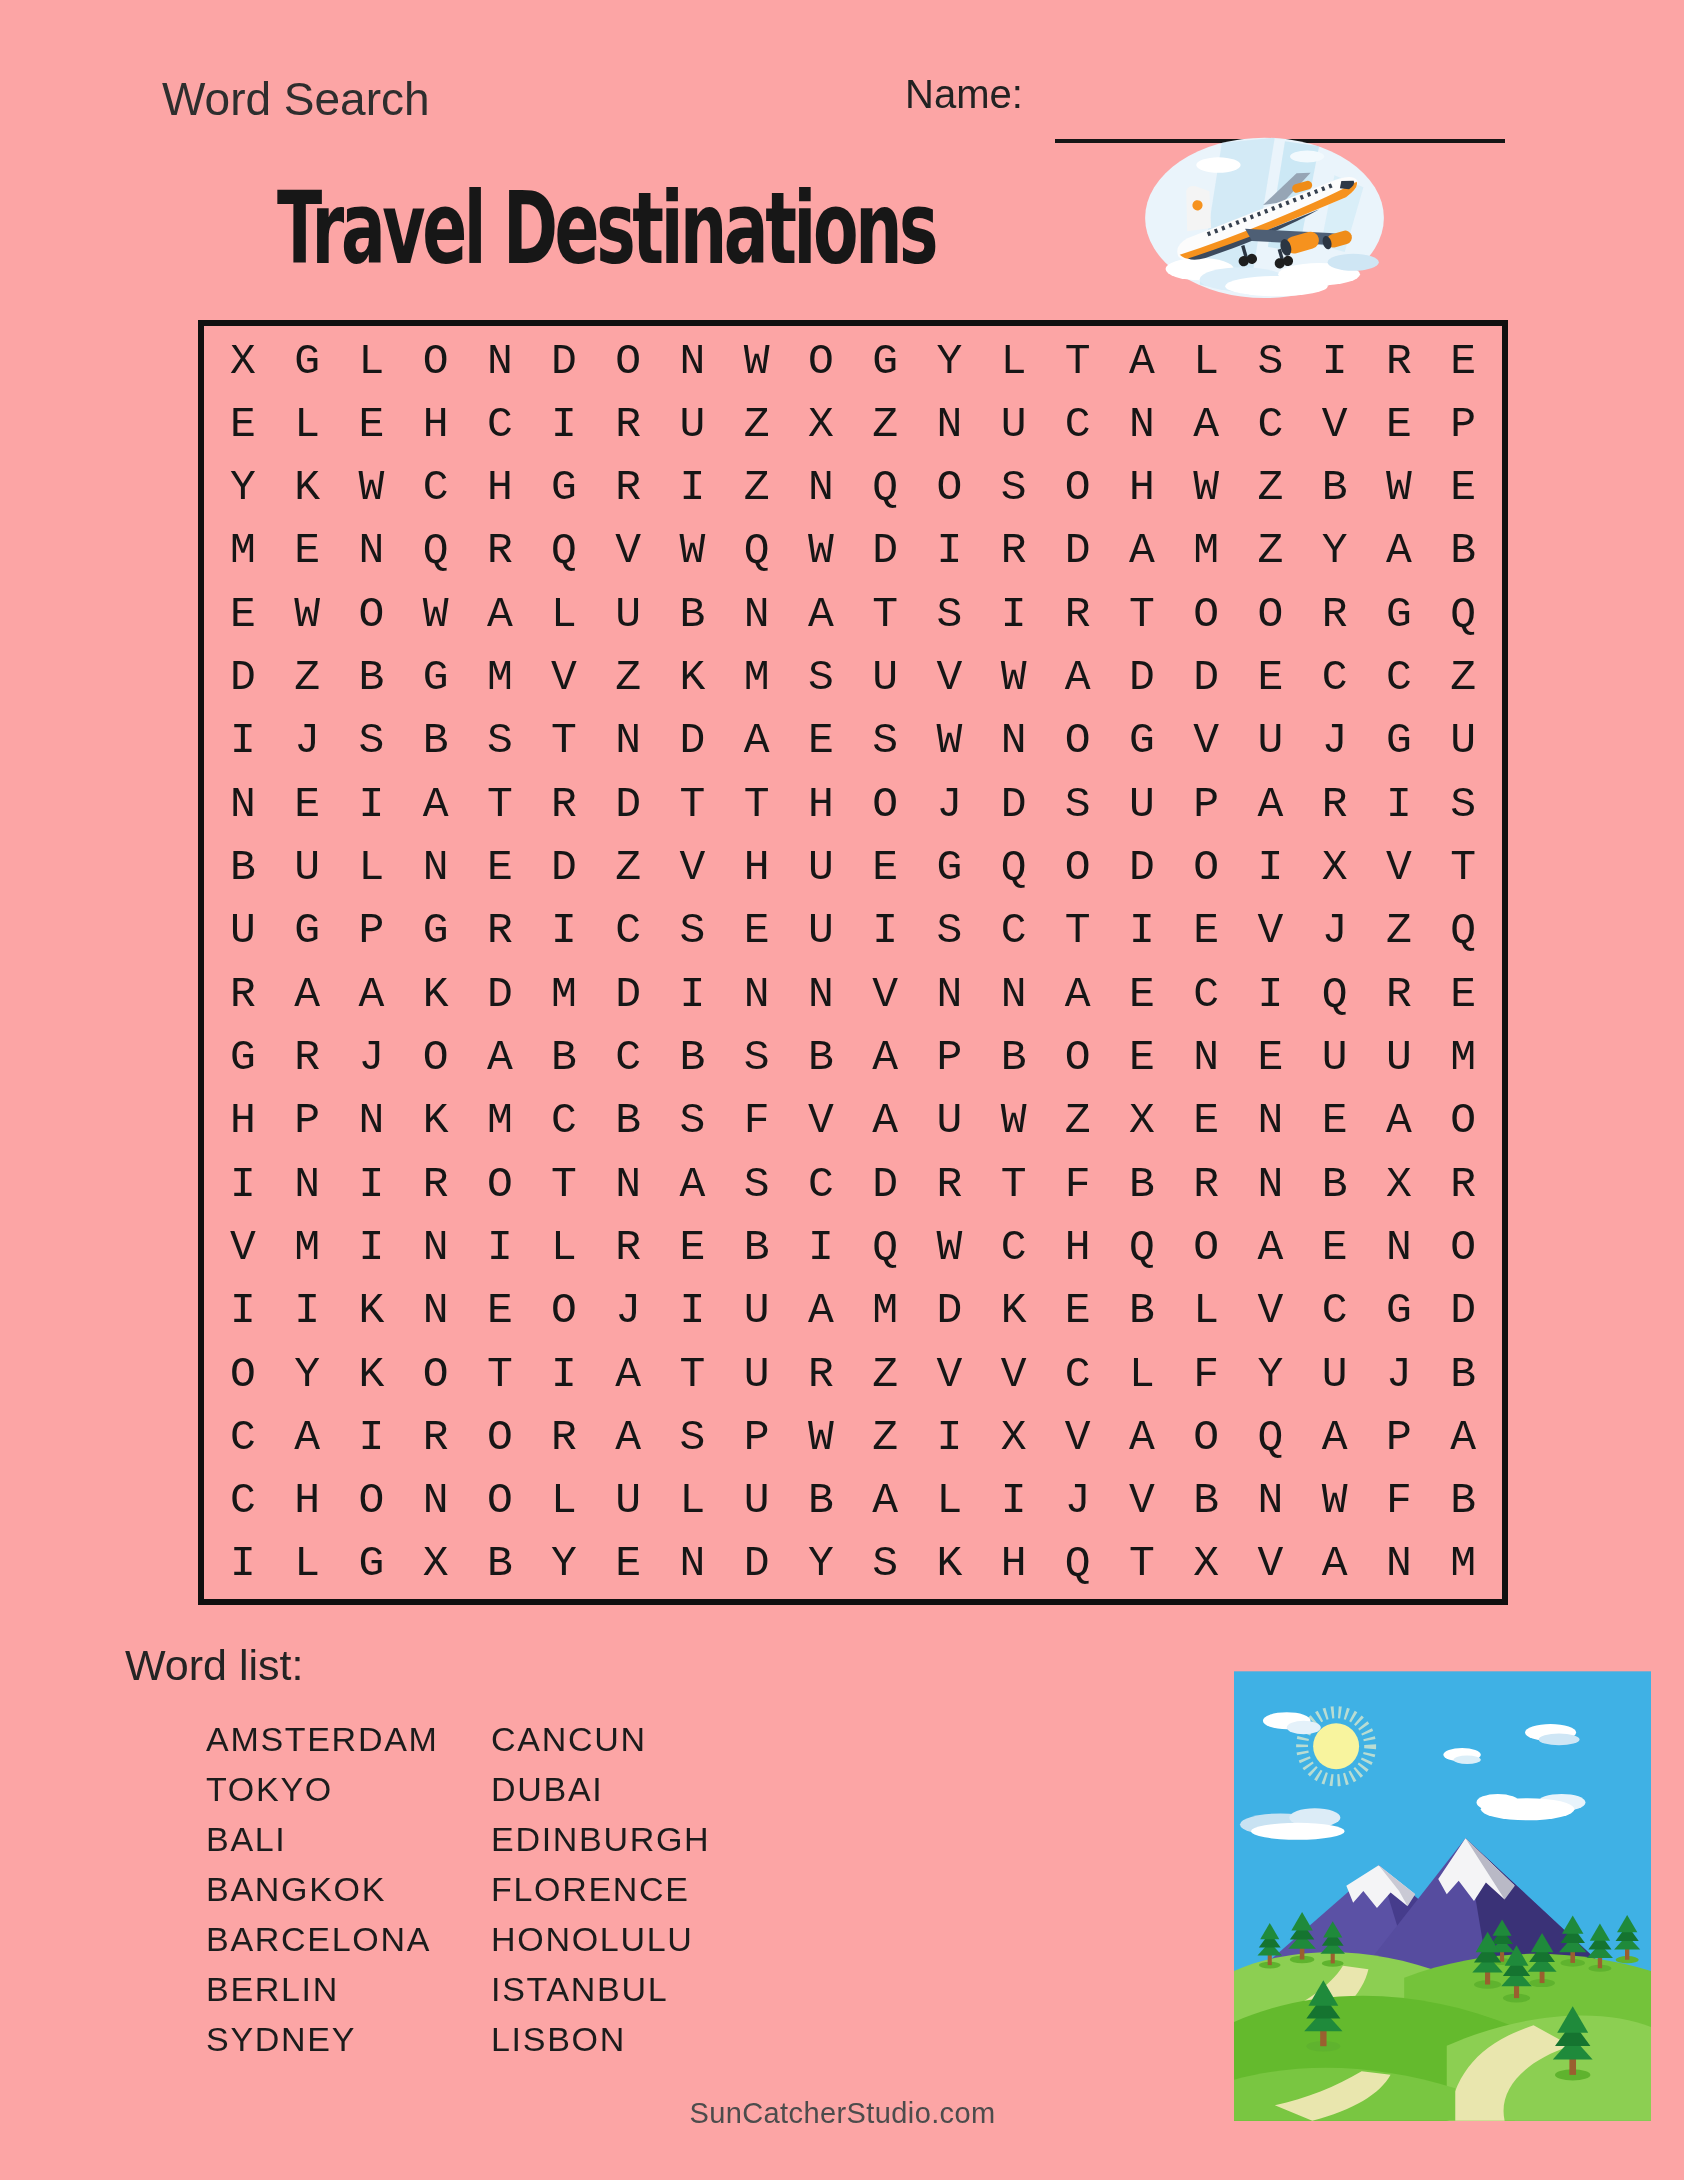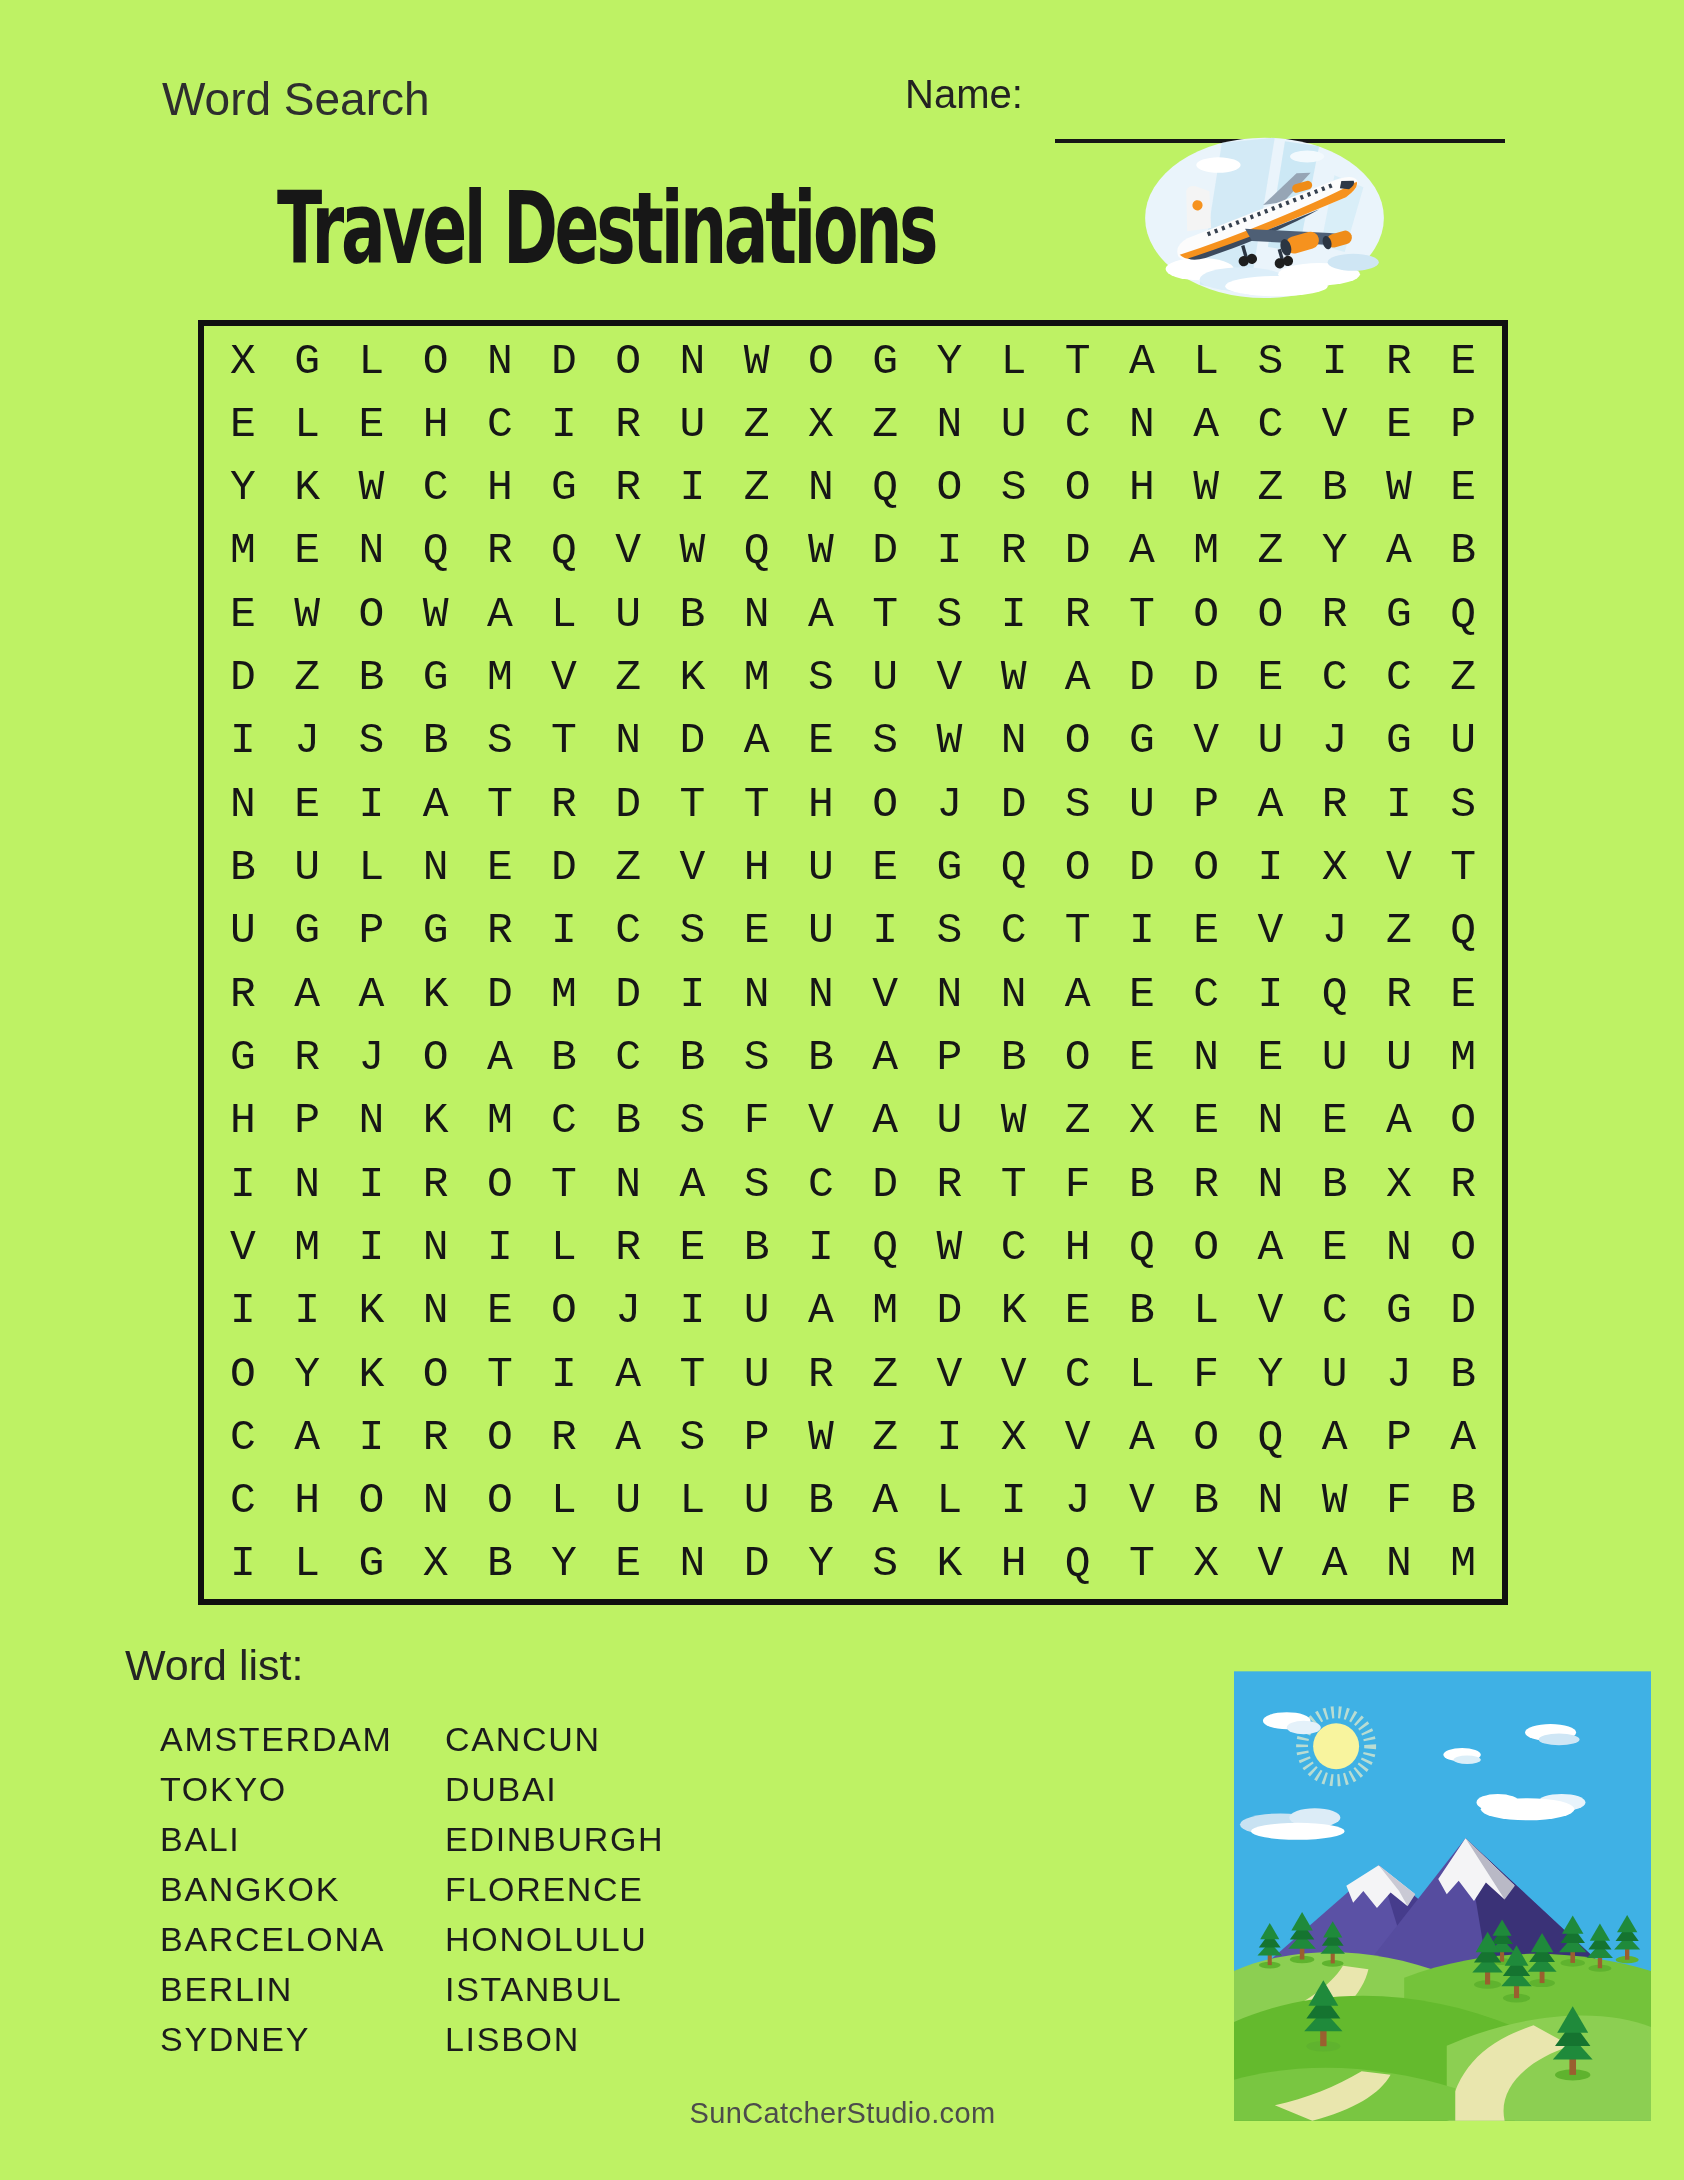--- a/index.html
+++ b/index.html
@@ -1,16 +1,16 @@
 <!DOCTYPE html>
 <html style="font-size:13.6px"><head>
 <meta charset="utf-8">
 <style>
   html,body{margin:0;padding:0;background:#888;}
-  .page{position:relative;width:1685px;height:2181px;background:#bef264;overflow:hidden;
+  .page{position:relative;width:1685px;height:2181px;background:#fca5a5;overflow:hidden;
         font-family:"Liberation Sans", sans-serif;color:#1d1d1d;}
 
   .ws-label{position:absolute;left:162px;top:72px;font-size:46px;color:#2e2e2e;}
   .name-row{position:absolute;left:905px;top:72px;font-size:40px;color:#222;}
   .name-line{position:absolute;left:1055px;top:139px;width:450px;border-top:4.3px solid #161616;}
 
   .title{position:absolute;left:277px;top:170px;font-family:"DejaVu Sans", sans-serif;
          font-weight:bold;font-size:85px;letter-spacing:-4.3px;color:#171717;white-space:nowrap;
          transform:scale(0.78,1.18);transform-origin:left top;}
 
@@ -18,21 +18,21 @@
 
   .grid-box{position:absolute;left:198px;top:320px;width:1310px;height:1285px;
             border:6px solid #101010;box-sizing:border-box;display:grid;
             grid-template-columns:repeat(20,1fr);grid-auto-rows:1fr;
             align-items:center;justify-items:center;padding:3.4px 6.8px;
             font-family:"Liberation Mono","DejaVu Sans Mono",monospace;
             font-size:43px;color:#161616;}
   .cell{line-height:1;}
 
   .wl-label{position:absolute;left:125px;top:1641px;font-size:43px;color:#242424;text-align:center;}
-  .wl-col{position:absolute;top:1714px;font-size:34px;color:#1c1c1c;line-height:50px;letter-spacing:1.7px;}
+  .wl-col{position:absolute;top:1714px;font-size:34px;color:#1c1c1c;line-height:50px;letter-spacing:1.7px;margin-left:46px;}
   .wl-col.c1{left:160px;} .wl-col.c2{left:445px;} .wl-col.c3{left:720px;} .wl-col.c4{left:989px;}
 
   .mountain{position:absolute;left:1234px;top:1671px;width:417px;height:450px;}
 
   .footer{position:absolute;left:0;top:2097px;width:100%;text-align:center;
           font-size:29px;color:#4c4c4c;letter-spacing:0.4px;}
 </style>
 </head>
 <body>
 

